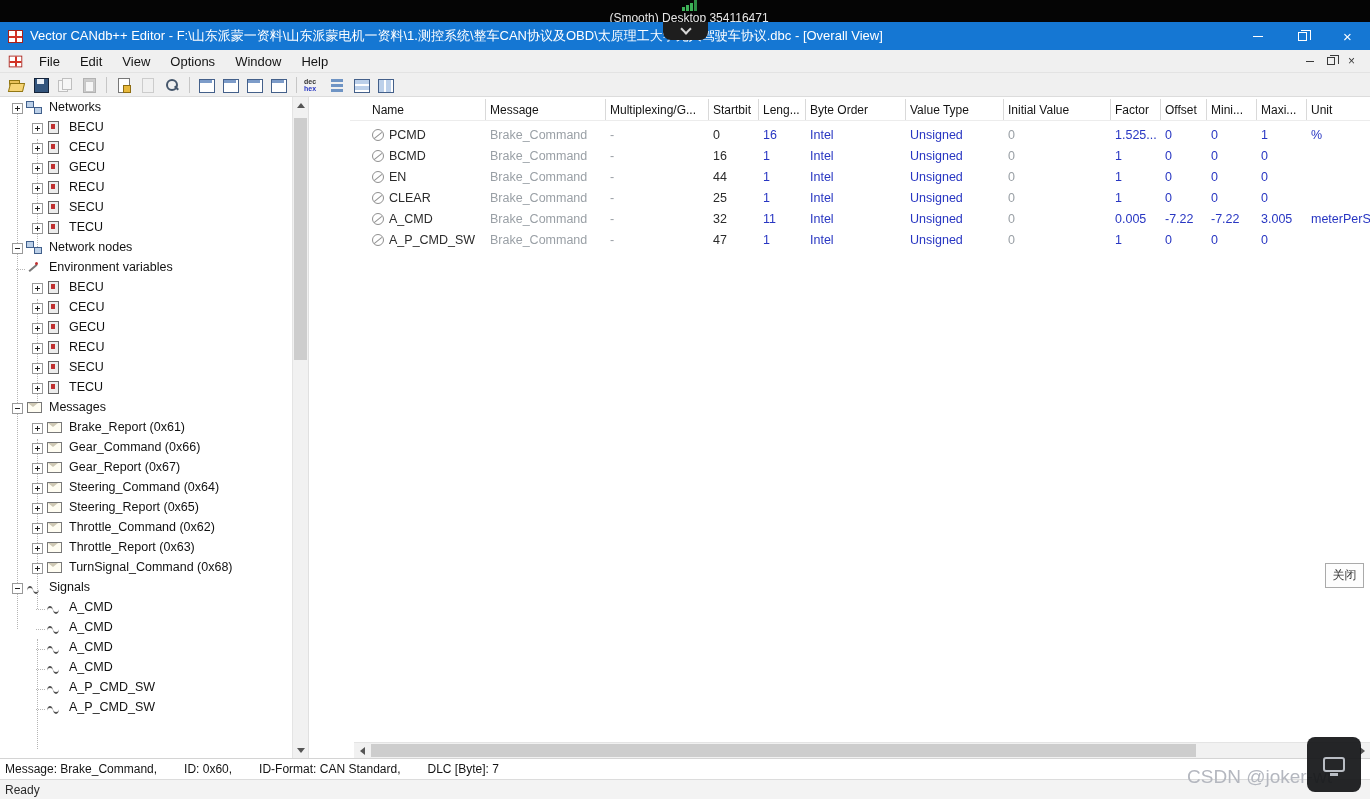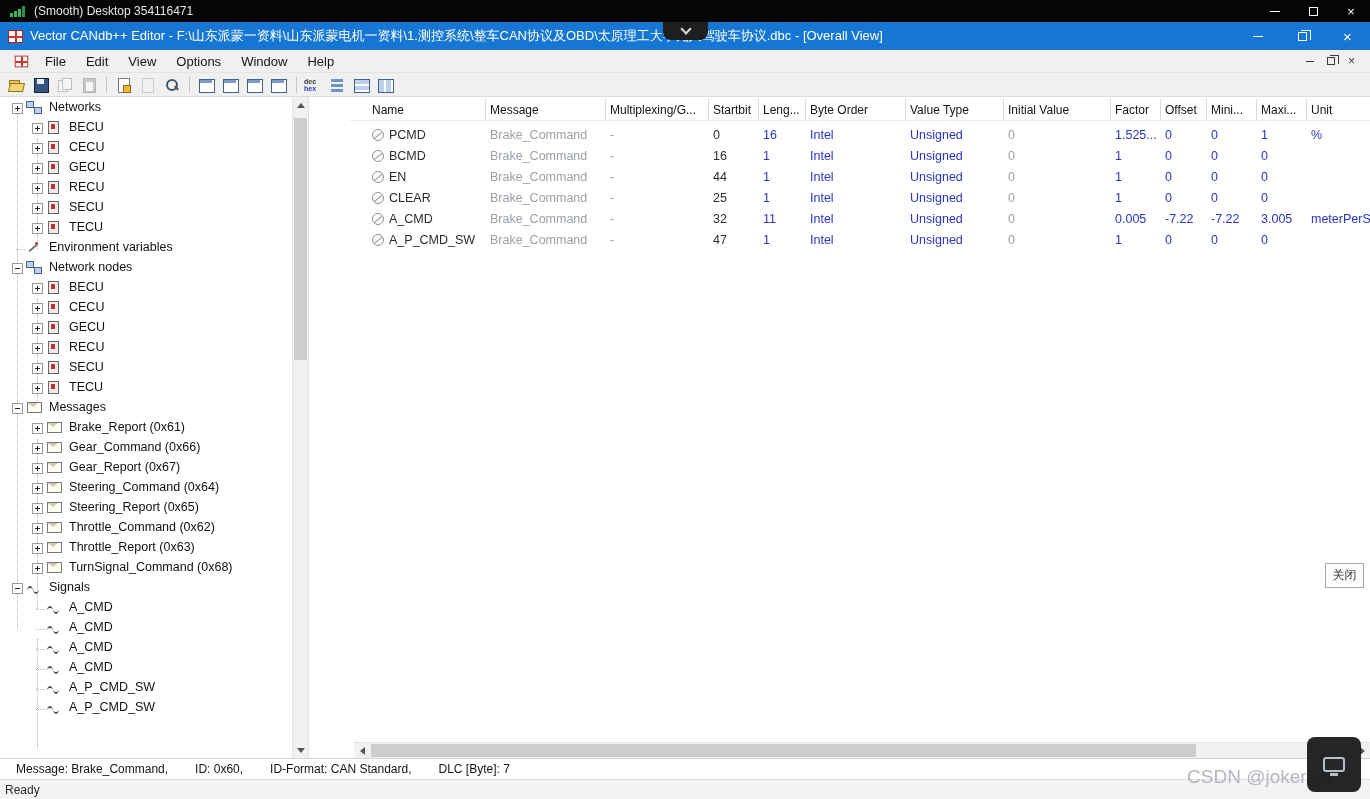--- a/index.html
+++ b/index.html
@@ -1,20 +1,20 @@
 <!DOCTYPE html>
 <html style="--blue: #2836c2; --cellgray: #9aa0a6;"><head>
 <meta charset="utf-8">
 <style>
   * { box-sizing: border-box; margin: 0; padding: 0; }
   body { font-family: "Liberation Sans", sans-serif; background:#444; }
   .screen { position:relative; width:1370px; height:799px; background:#fff; overflow:hidden; }
 
   
-  .rd-bar { position:absolute; top:0; left:0; width:1370px; height:22px; background:#050505; display:flex; align-items:center; }
+  .rd-bar { position:absolute; top:0; left:0; width:1370px; height:22px; background:#050505; display:flex; align-items:center;flex-direction:column; }
   .rd-signal { display:flex; align-items:flex-end; height:12px; margin-left:10px; }
   .rd-signal i { display:inline-block; width:3px; margin-right:1px; background:#3db257; }
   .rd-signal i:nth-child(1){height:4px}.rd-signal i:nth-child(2){height:6px}
   .rd-signal i:nth-child(3){height:8px}.rd-signal i:nth-child(4){height:11px;background:#2f8f46}
   .rd-title { color:#e6e6e6; font-size:12px; margin-left:8px; }
   .rd-controls { margin-left:auto; display:flex; height:22px; }
   .rdc { width:38px; display:flex; align-items:center; justify-content:center; color:#fff; font-size:13px; }
   .g-min { width:10px; height:1px; background:#fff; display:inline-block; }
   .g-max { width:9px; height:9px; border:1px solid #fff; display:inline-block; }
 
@@ -31,21 +31,21 @@
       linear-gradient(to bottom, transparent 5px, #d23326 5px, #d23326 7px, transparent 7px),
       #fff; border:1px solid #a8221b; }
   .title-text { color:#fff; font-size:13px; margin-left:7px; white-space:nowrap; overflow:hidden; flex:1; }
   .tb-controls { margin-left:auto; display:flex; height:28px; flex:0 0 auto; }
   .tbc { width:45px; display:flex; align-items:center; justify-content:center; color:#fff; font-size:15px; }
   .g-min.w { background:#fff; }
   .g-restore { width:9px; height:9px; border:1px solid #fff; position:relative; display:inline-block; }
   .g-restore::before { content:''; position:absolute; left:2px; top:-3px; width:9px; height:9px; border:1px solid #fff; border-bottom:none; border-left:none; }
 
   
-  .menubar { position:absolute; left:0; top:28px; width:100%; height:23px; background:#f0f0f0; border-bottom:1px solid #e3e3e3; display:flex; align-items:center; padding-left:14px; }
+  .menubar { position:absolute; left:0; top:28px; width:100%; height:23px; background:#f0f0f0; border-bottom:1px solid #e3e3e3; display:flex; align-items:center; padding-left:8px; }
   .candb-ico.small { transform:scale(.9); }
   .menu-items { display:flex; margin-left:6px; }
   .menu-item { padding:3px 10px; font-size:13px; color:#141414; }
   .mdi-controls { margin-left:auto; display:flex; margin-right:8px; }
   .mdic { width:21px; height:17px; display:flex; align-items:center; justify-content:center; color:#3a3a3a; font-size:12px; }
   .g-min.d { background:#3a3a3a; width:8px; }
   .g-restore.d { border-color:#3a3a3a; width:8px; height:8px; }
   .g-restore.d::before { border-color:#3a3a3a; width:8px; height:8px; }
 
   
@@ -126,21 +126,21 @@
   .sigico { width:12px; height:12px; border:1px solid #909090; border-radius:50%; position:relative; margin-right:5px; flex:0 0 12px; }
   .sigico::before { content:''; position:absolute; left:0; top:5px; width:10px; height:1px; background:#909090; transform:rotate(-40deg); }
   .close-float { position:absolute; left:975px; top:466px; width:39px; height:25px; background:#fdfdfd; border:1px solid #aaa; font-size:12px; color:#333; font-family:Liberation Serif, serif; }
   .hscroll { position:absolute; left:4px; right:0; bottom:0; height:16px; background:#f1f1f1; border-top:1px solid #e4e4e4; }
   .sbtn.left { left:0; top:0; } .sbtn.right { right:0; top:0; }
   .sbtn.left::before { content:''; border:4px solid transparent; border-right:5px solid #555; margin-left:-4px; }
   .sbtn.right::before { content:''; border:4px solid transparent; border-left:5px solid #555; margin-right:-4px; }
   .hthumb { position:absolute; top:1px; height:13px; left:17px; width:825px; background:#cdcdcd; }
 
   
-  .status1 { position:absolute; left:0; top:736px; width:100%; height:21px; background:#fff; border-top:1px solid #d4d4d4; display:flex; align-items:center; padding-left:16px; font-size:12px; color:#141414; }
+  .status1 { position:absolute; left:0; top:736px; width:100%; height:21px; background:#fff; border-top:1px solid #d4d4d4; display:flex; align-items:center; padding-left:5px; font-size:12px; color:#141414; }
   .stseg { margin-right:27px; }
   .status2 { position:absolute; left:0; top:757px; width:100%; height:20px; background:#f3f3f3; border-top:1px solid #dcdcdc; display:flex; align-items:center; padding-left:5px; font-size:12px; color:#2a2a2a; }
 
   
   .watermark { position:absolute; right:38px; top:766px; font-size:19px; color:#b4b7bf; z-index:55; }
   .float-widget { position:absolute; left:1307px; top:737px; width:54px; height:55px; background:rgba(18,19,22,.92); border-radius:8px; z-index:60; display:flex; align-items:center; justify-content:center; }
   .fw-ico { width:22px; height:15px; border:2px solid #b9bdc4; border-radius:3px; position:relative; }
   .fw-ico::after { content:''; position:absolute; left:5px; bottom:-6px; width:8px; height:3px; background:#b9bdc4; }
 </style>
 </head>
@@ -314,30 +314,30 @@
               <span class="tlabel">SECU</span>
             </div>
             <div class="trow lvl1">
               <span class="expslot">
                 <span class="exp plus"></span>
               </span>
               <span class="ticon ic-ecu"></span>
               <span class="tlabel">TECU</span>
             </div>
             <div class="trow lvl0">
+              <span class="expslot">
+                <span class="exp minus"></span>
+              </span>
+              <span class="ticon ic-nodes"></span>
+              <span class="tlabel">Network nodes</span>
+            </div>
+            <div class="trow lvl0">
               <span class="expslot none"></span>
               <span class="ticon ic-envvar"></span>
               <span class="tlabel">Environment variables</span>
-            </div>
-            <div class="trow lvl0">
-              <span class="expslot">
-                <span class="exp minus"></span>
-              </span>
-              <span class="ticon ic-nodes"></span>
-              <span class="tlabel">Network nodes</span>
             </div>
             <div class="trow lvl1">
               <span class="expslot">
                 <span class="exp plus"></span>
               </span>
               <span class="ticon ic-ecu"></span>
               <span class="tlabel">BECU</span>
             </div>
             <div class="trow lvl1">
               <span class="expslot">

